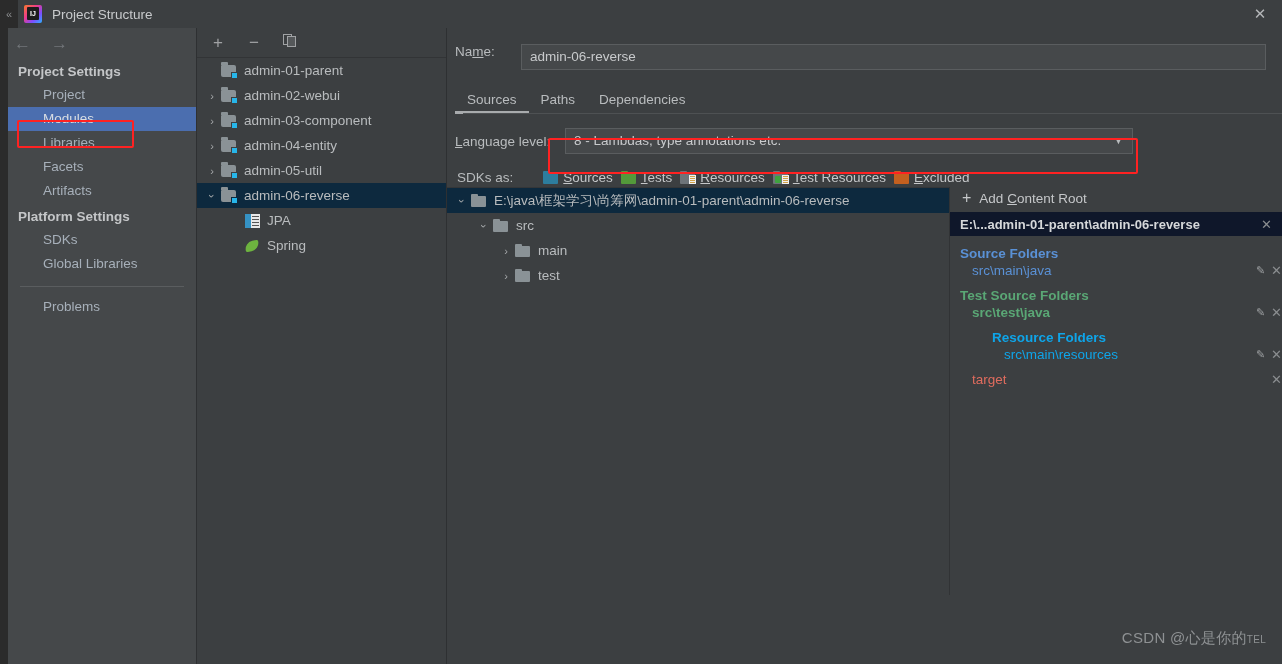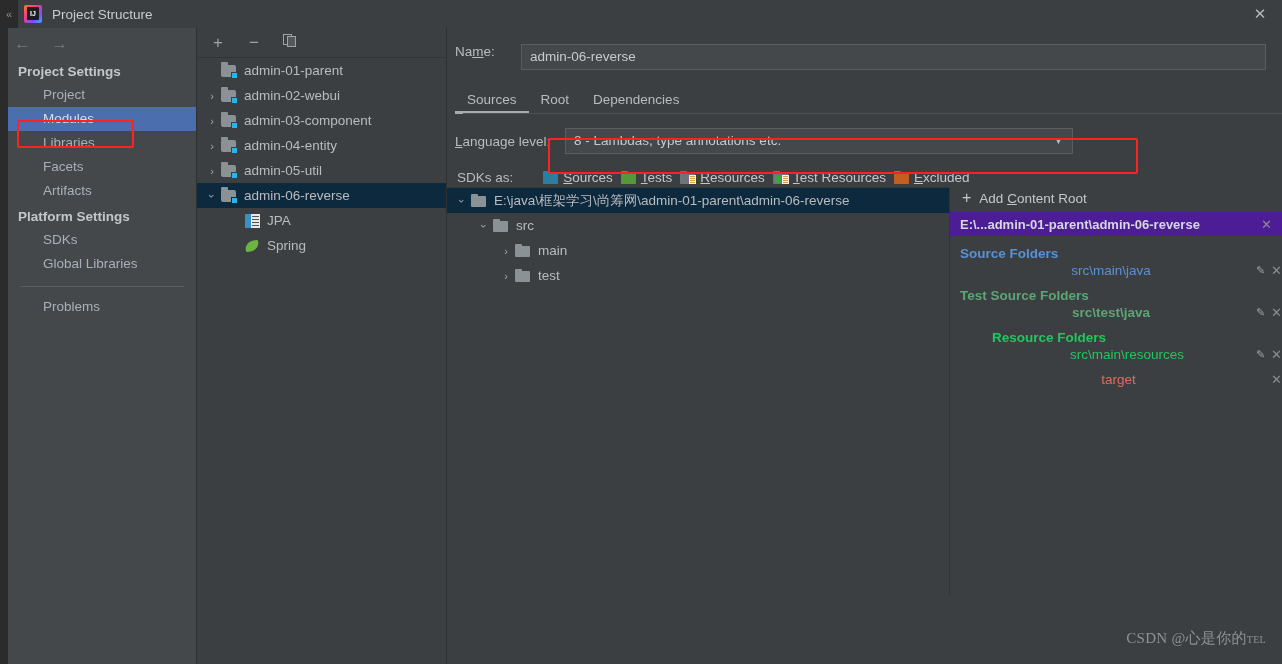--- a/index.html
+++ b/index.html
@@ -145,21 +145,21 @@
   }
   .tab.active::after {
     content: ""; position: absolute; left: 0; right: 0; bottom: 0; height: 3px; background: #a8abad;
   }
   .tabs-underline {
     position: absolute; left: 8px; right: 0; bottom: 0; height: 1px; background: #4e5153;
   }
   .lang-row { display: flex; align-items: center; padding: 14px 0 0 8px; position: relative; }
   .lang-label { color: #b9bcbe; font-size: 13.5px; width: 110px; }
   .lang-select {
-    width: 508px; height: 26px; background: #45484a; border: 1px solid #5a5d5f;
+    width: 568px; height: 26px; background: #45484a; border: 1px solid #5a5d5f;
     color: #c8cacc; font-size: 13.5px; line-height: 24px; padding-left: 8px;
     display: flex; align-items: center; justify-content: space-between;
   }
   .caret { color: #b9bcbe; font-size: 9px; padding-right: 9px; }
 
   .markas { display: flex; align-items: center; gap: 8px; padding: 16px 0 0 10px; }
   .markas-label { color: #b9bcbe; font-size: 13.5px; margin-right: 22px; }
   .markitem { display: flex; align-items: center; gap: 5px; color: #c5c7c9; font-size: 13.5px; }
   .markitem u { text-decoration: underline; }
   .f-ico { width: 15px; height: 12px; position: relative; flex: 0 0 15px; }
@@ -193,46 +193,46 @@
   .foldpanel {
     flex: 1; background: #3c3f41; border-left: 1px solid #313335;
     position: relative;
   }
   .addroot {
     display: flex; align-items: center; gap: 8px; color: #c5c7c9; font-size: 13.5px;
     padding: 3px 0 6px 12px;
   }
   .addroot .plus { color: #c5c7c9; font-size: 16px; line-height: 1; }
   .croot-bar {
-    background: #4c1d95; height: 24px; display: flex; align-items: center;
+    background: #0f172a; height: 24px; display: flex; align-items: center;
     justify-content: space-between; padding: 0 10px 0 10px;
   }
   .croot-text { color: #d6d8da; font-size: 13px; font-weight: bold; }
   .x-btn { color: #8b8e90; font-size: 13px; }
   .fgroup { padding: 10px 0 0 10px; }
   .fgroup h4 { font-size: 13.5px; font-weight: bold; margin-bottom: 2px; }
   .fgroup .path-row {
-    display: flex; align-items: center; gap: 6px; padding-left: 12px; text-align: center;
+    display: flex; align-items: center; gap: 6px; padding-left: 12px;
   }
   .fgroup .path {
     font-size: 13.5px; flex: 1; position: relative; white-space: nowrap;
   }
   .fgroup .path::after {
     content: ""; position: absolute; left: 0; right: 0; bottom: 2px;
     border-bottom: 1px dotted #6b6e70; z-index: -1;
   }
   .pencil { color: #9a9d9f; font-size: 11px; }
   .c-src { color: #5a91d6; }
   .c-test { color: #5aa775; font-weight: bold; }
-  .c-res { color: #22c55e; padding-left: 32px; }
+  .c-res { color: #0ea5e9; padding-left: 32px; }
   .c-exc { color: #e06c5e; }
 
   .watermark {
     position: absolute; right: 16px; bottom: 16px; color: #8e9193;
-    font-size: 15px; letter-spacing: .3px; font-family: Liberation Serif, serif;
+    font-size: 15px; letter-spacing: .3px;
   }
   .watermark small { font-size: 10px; }
 </style>
 </head>
 <body>
 
 <div id="app">
 
   <div class="titlebar">
     <div class="tb-edge">«</div>
@@ -341,21 +341,21 @@
 
   <div class="content">
 
     <div class="name-row">
       <span class="name-label">Na<u>m</u>e:</span>
       <span class="name-field">admin-06-reverse</span>
     </div>
 
     <div class="tabs">
       <div class="tab active">Sources</div>
-      <div class="tab">Root</div>
+      <div class="tab">Paths</div>
       <div class="tab">Dependencies</div>
       <div class="tabs-underline"></div>
     </div>
 
     <div class="lang-row">
       <span class="lang-label"><u>L</u>anguage level:</span>
       <div class="lang-select">
         <span>8 - Lambdas, type annotations etc.</span>
         <span class="caret">▼</span>
       </div>

